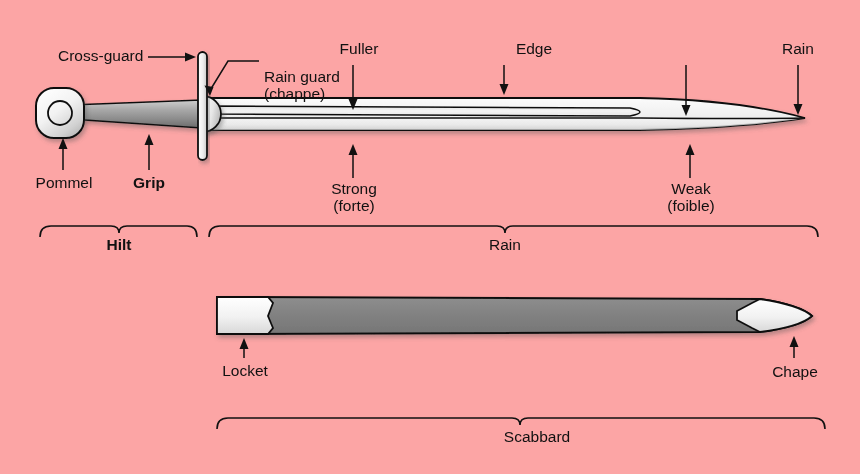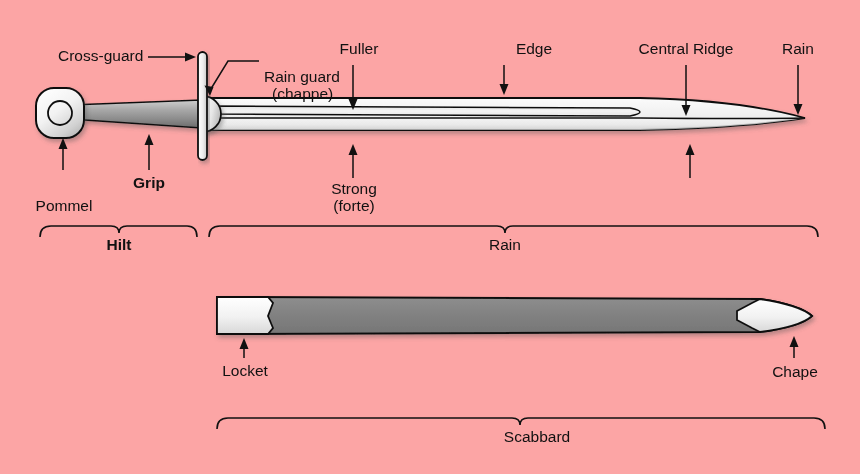--- a/index.html
+++ b/index.html
@@ -205,40 +205,43 @@
 
     <g stroke="#111111" stroke-width="1.6" fill="none">
       <path d="M 217 429 Q 217 418 228 418 L 512 418 Q 520 418 520 425 Q 520 418 528 418 L 814 418 Q 825 418 825 429"></path>
     </g>
   </svg>
 
   <div class="lbl" style="left:58px; top:47px;">Cross-guard</div>
 
   <div class="lbl two" style="left:264px; top:68px;">
     <span>Rain guard</span>
-    <span class="ital" style="margin-left:8px;">(chappe)</span>
+    <span class="ital" style="margin-left:0;">(chappe)</span>
   </div>
 
   <div class="lbl ctr" style="left:359px; top:40px;">Fuller</div>
 
   <div class="lbl ctr" style="left:505px; top:40px;margin-left:29px;">Edge</div>
 
-  <div class="lbl ctr" style="left:686px; top:40px;">Central Ridge</div>
 
   <div class="lbl ctr" style="left:798px; top:40px;">Rain</div>
 
-  <div class="lbl ctr" style="left:64px; top:174px;margin-top:23px;">Pommel</div>
+  <div class="lbl ctr" style="left:64px; top:174px;">Pommel</div>
 
   <div class="lbl ctr" style="left:149px; top:174px;font-weight:bold;">Grip</div>
 
   <div class="lbl two ctr" style="left:354px; top:180px;">
     <span>Strong</span>
     <span class="ital">(forte)</span>
   </div>
 
+  <div class="lbl two ctr" style="left:691px; top:180px;">
+    <span>Weak</span>
+    <span class="ital">(foible)</span>
+  </div>
 
   <div class="lbl ctr" style="left:119px; top:236px;font-weight:bold;">Hilt</div>
 
   <div class="lbl ctr" style="left:505px; top:236px;">Rain</div>
 
   <div class="lbl ctr" style="left:245px; top:362px;">Locket</div>
 
   <div class="lbl ctr" style="left:795px; top:363px;">Chape</div>
 
   <div class="lbl ctr" style="left:537px; top:428px;">Scabbard</div>

